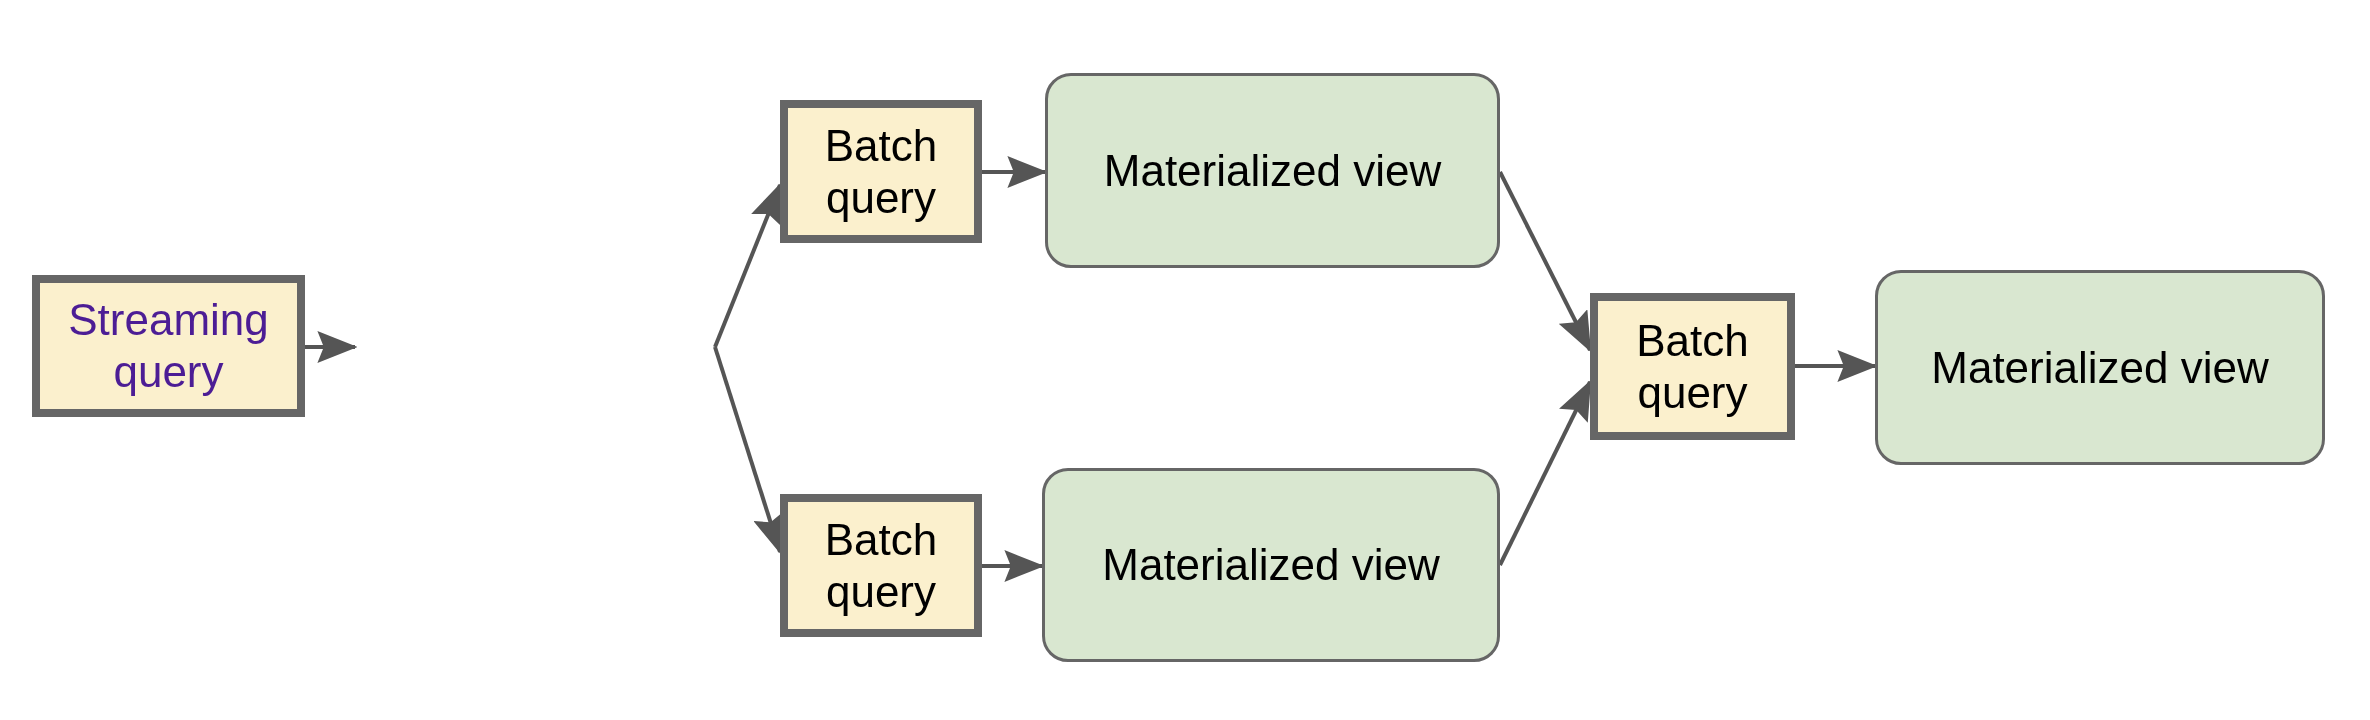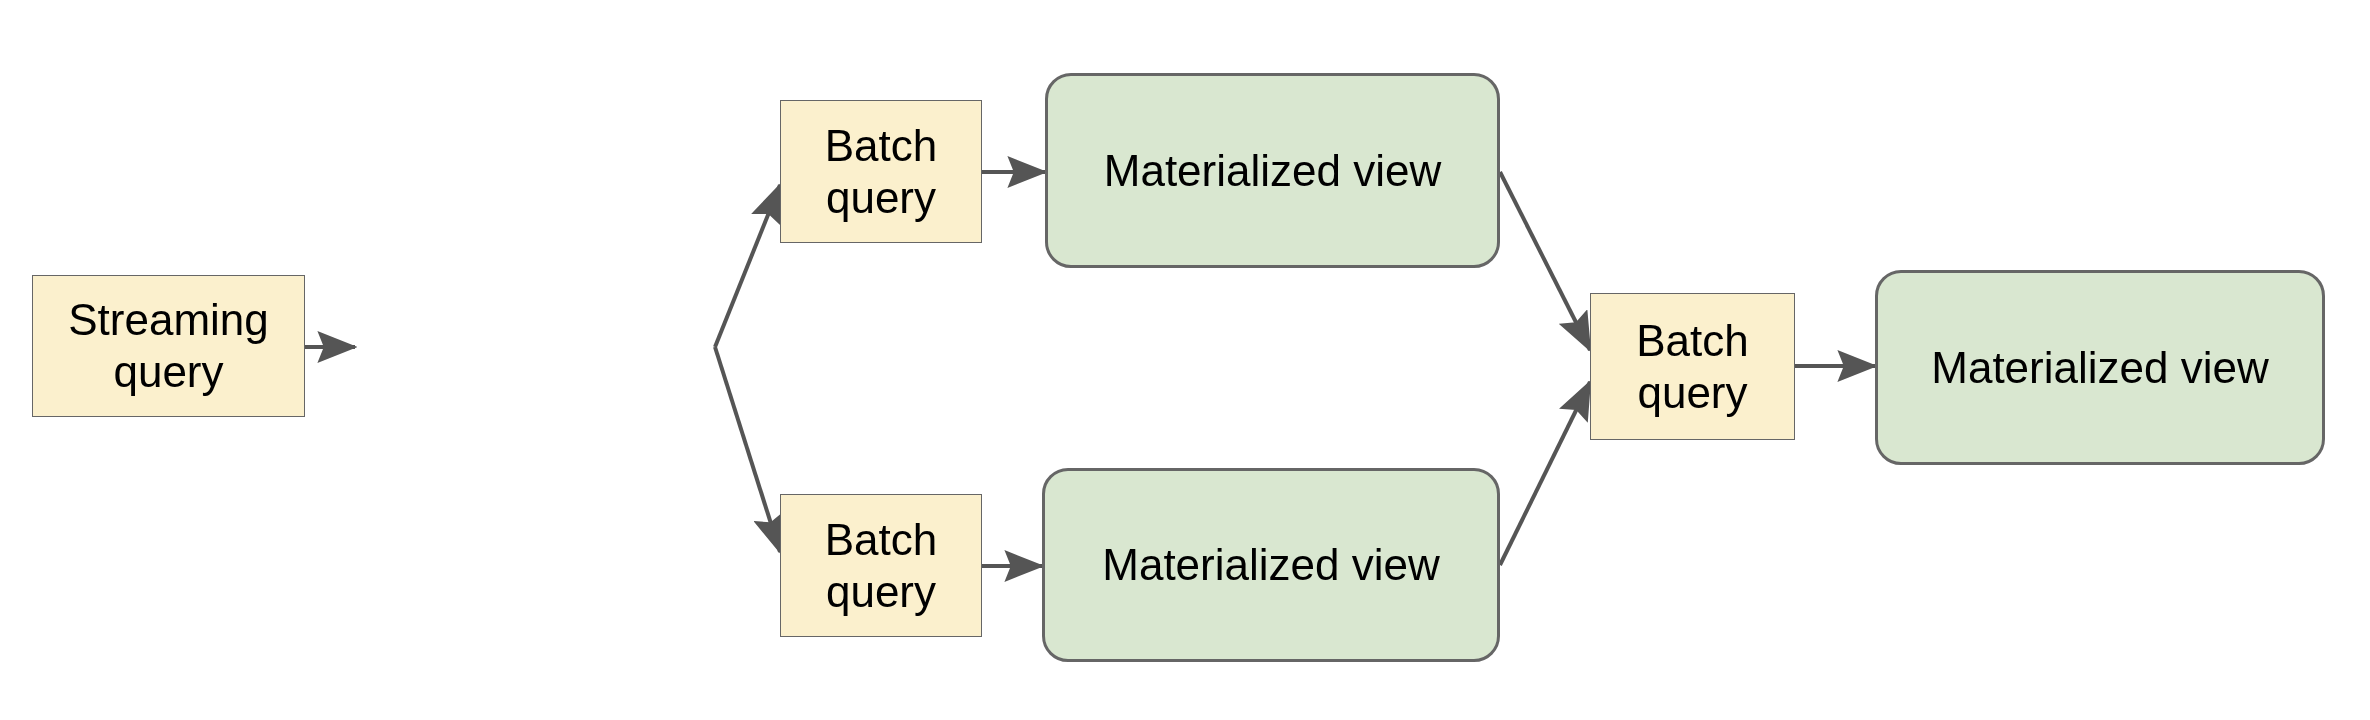--- a/index.html
+++ b/index.html
@@ -31,21 +31,21 @@
     align-items: center;
     justify-content: center;
     text-align: center;
     color: #000000;
     line-height: 1.18;
     white-space: pre-line;
     z-index: 2;
   }
   .node-process {
     background: #fbf0cd;
-    border: 1px solid #d946ef;
+    border: 8px solid #d946ef;
     border-radius: 0;
   }
   .node-store {
     background: #d9e7d0;
     border: 3px solid #701a75;
     border-radius: 26px;
   }
   .node-label {
     display: block;
     white-space: pre-line;
@@ -79,21 +79,21 @@
       <g>
         <line x1="1500" y1="172" x2="1590" y2="350" stroke="#555555" stroke-width="4" stroke-linecap="butt" marker-end="url(#arrowhead)"></line>
       </g>
       <g>
         <line x1="1500" y1="565" x2="1590" y2="382" stroke="#555555" stroke-width="4" stroke-linecap="butt" marker-end="url(#arrowhead)"></line>
       </g>
       <g>
         <line x1="1795" y1="366" x2="1875" y2="366" stroke="#555555" stroke-width="4" stroke-linecap="butt" marker-end="url(#arrowhead)"></line>
       </g>
     </svg>
-<div class="node node-process" style="left: 32px; top: 275px; width: 273px; height: 142px; font-size: 44px; background: rgb(251, 240, 205); border-color: rgb(102, 102, 102); color: #000000;"><span class="node-label">Streaming
+<div class="node node-process" style="left: 32px; top: 275px; width: 273px; height: 142px; font-size: 44px; background: rgb(251, 240, 205); border-color: rgb(102, 102, 102); color: #4c1d95;"><span class="node-label">Streaming
 query</span></div>
     <div class="node node-process" style="left: 780px; top: 100px; width: 202px; height: 143px; font-size: 44px; background: rgb(251, 240, 205); border-color: rgb(102, 102, 102); color: rgb(0, 0, 0);"><span class="node-label">Batch
 query</span></div>
     <div class="node node-store" style="left: 1045px; top: 73px; width: 455px; height: 195px; font-size: 44px; background: rgb(217, 231, 208); border-color: rgb(102, 102, 102); color: rgb(0, 0, 0);"><span class="node-label">Materialized view</span></div>
     <div class="node node-process" style="left: 780px; top: 494px; width: 202px; height: 143px; font-size: 44px; background: rgb(251, 240, 205); border-color: rgb(102, 102, 102); color: rgb(0, 0, 0);"><span class="node-label">Batch
 query</span></div>
     <div class="node node-store" style="left: 1042px; top: 468px; width: 458px; height: 194px; font-size: 44px; background: rgb(217, 231, 208); border-color: rgb(102, 102, 102); color: rgb(0, 0, 0);"><span class="node-label">Materialized view</span></div>
     <div class="node node-process" style="left: 1590px; top: 293px; width: 205px; height: 147px; font-size: 44px; background: rgb(251, 240, 205); border-color: rgb(102, 102, 102); color: rgb(0, 0, 0);"><span class="node-label">Batch
 query</span></div>
     <div class="node node-store" style="left: 1875px; top: 270px; width: 450px; height: 195px; font-size: 44px; background: rgb(217, 231, 208); border-color: rgb(102, 102, 102); color: rgb(0, 0, 0);"><span class="node-label">Materialized view</span></div>

